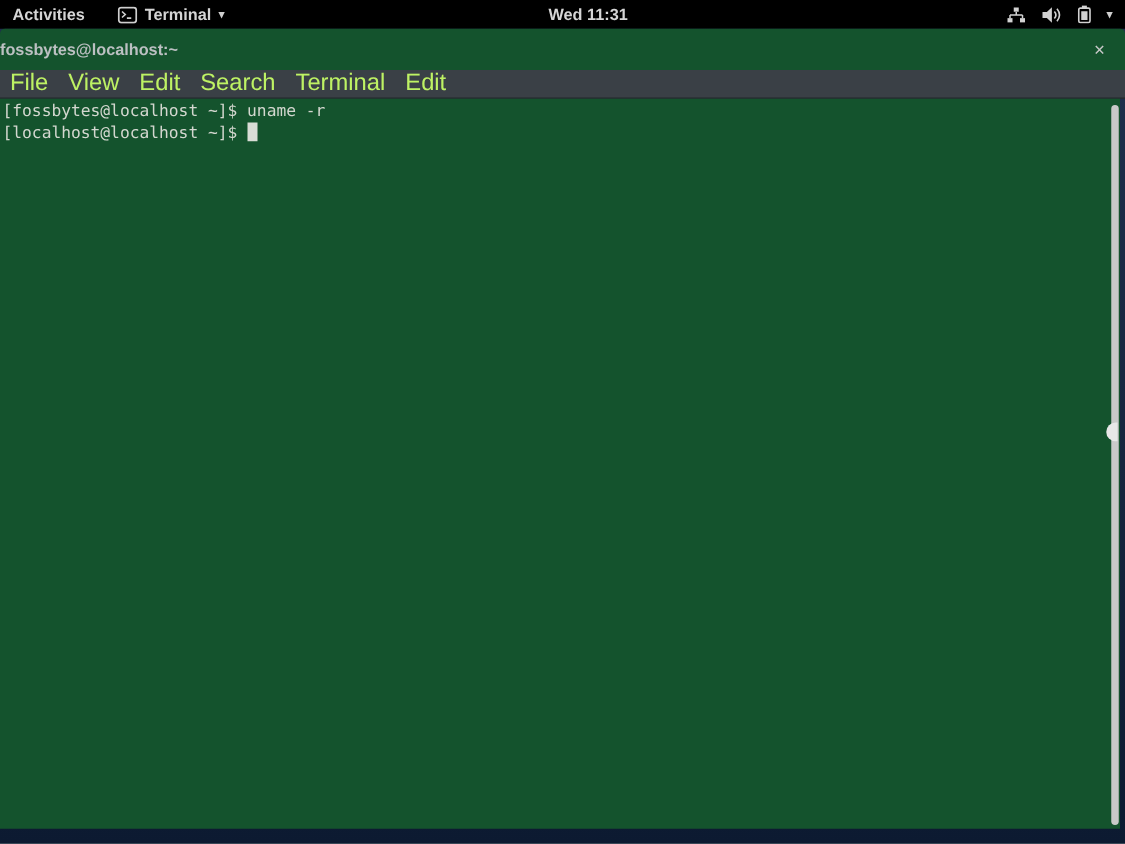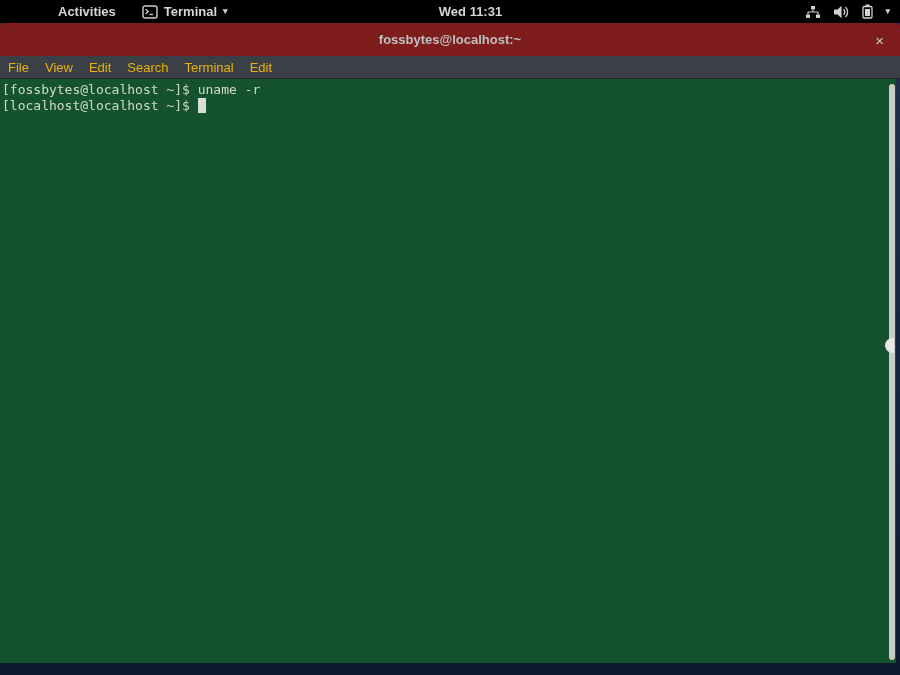--- a/index.html
+++ b/index.html
@@ -7,51 +7,51 @@
   body {
     position:relative; overflow:hidden;
     background:linear-gradient(180deg,#20304e 0%,#16253e 55%,#0c1a31 100%);
     font-family:"Liberation Sans", sans-serif;
   }
 
   
   .topbar {
     position:absolute; top:0; left:0; width:900px; height:23px;
     background:#000; color:#d5d5d5; font-size:13px; font-weight:600;
-    display:flex; padding-left:48px;
+    display:flex; 
   }
   .activities { height:100%; display:flex; align-items:center; padding:0 10px; cursor:default; }
   .appmenu { height:100%; display:flex; align-items:center; gap:6px; margin-left:10px; padding:0 6px; }
   .appmenu svg { display:block; }
   .chev { font-size:9px; color:#cfcfcf; line-height:1; }
   .clock { position:absolute; left:0; top:0; width:900px; height:23px;
            display:flex; align-items:center; justify-content:center; pointer-events:none; }
   .clock span { pointer-events:auto;margin-left:41px; }
   .sysicons { position:absolute; right:10px; top:0; height:23px;
               display:flex; align-items:center; gap:12px; }
   .sysicons svg { display:block; }
 
   
   .titlebar {
     position:absolute; top:23px; left:0; width:900px; height:33px;
-    background:#7f1d1d; border-radius:4px 4px 0 0;
-    display:flex; align-items:center; justify-content:center;
+    background:#14532d; border-radius:4px 4px 0 0;
+    display:flex; align-items:center; justify-content:flex-start;
     color:#bcc0c2; font-size:13px; font-weight:700;
   }
   .closebtn {
     position:absolute; right:12px; top:50%; transform:translateY(-50%);
     color:#c9c9c9; font-size:15px; line-height:1; font-weight:400; padding:2px 4px;
   }
 
   
   .menubar {
     position:absolute; top:56px; left:0; width:900px; height:23px;
     background:#3a4046; border-bottom:1px solid #22272b;
     display:flex; align-items:center; gap:16px; padding-left:8px;
-    color:#eab308; font-size:13px;
+    color:#bef264; font-size:19px;
   }
   .menubar span { cursor:default; }
 
   
   .termarea {
     position:absolute; top:79px; left:0; width:896px; height:584px;
     background:#14532d; padding:3px 0 0 2px;
     font-family:"DejaVu Sans Mono","Liberation Mono",monospace;
     font-size:13px; line-height:16px; color:#d3d7cf;
   }

